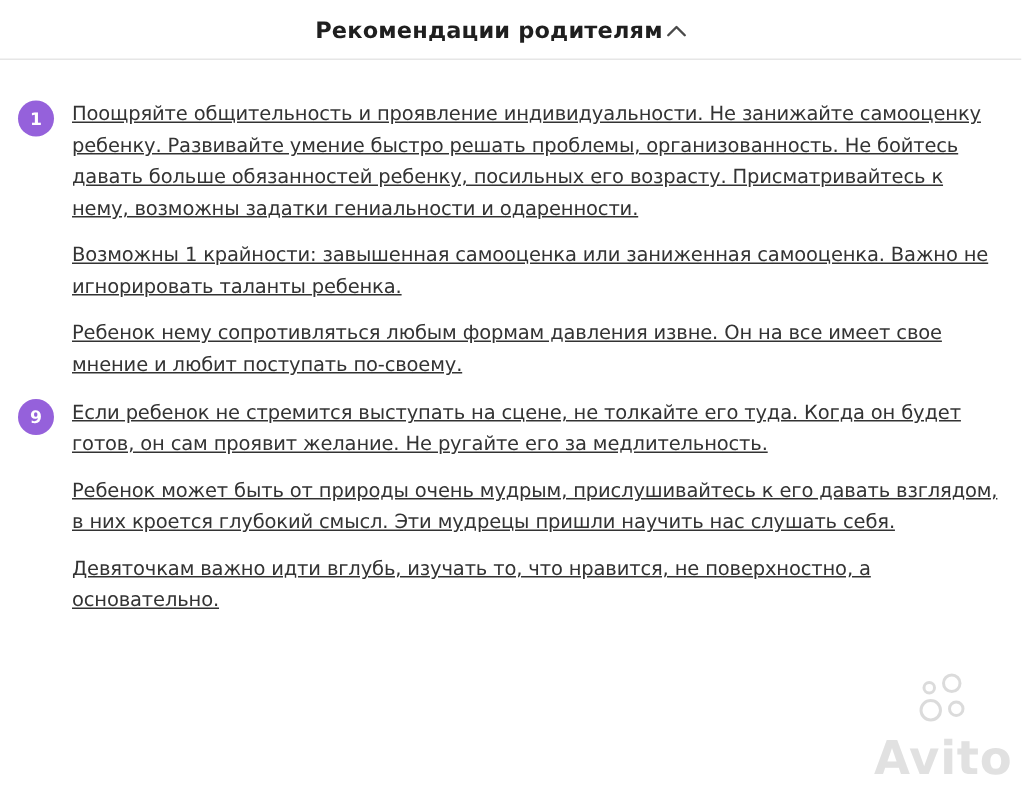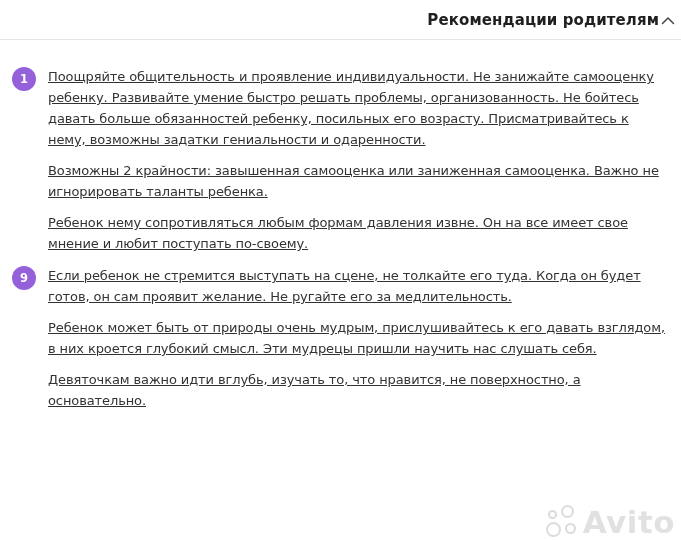--- a/index.html
+++ b/index.html
@@ -7,22 +7,22 @@
   body {
     font-family: "DejaVu Sans", "Liberation Sans", sans-serif;
     background: #ffffff;
     color: #333333;
     position: relative;
     overflow: hidden;
   }
   .header {
     display: flex;
     align-items: center;
-    justify-content: flex-end;
-    padding: 11px 4px 10px 18px;
+    justify-content: center;
+    padding: 11px 29px 10px 18px;
     border-bottom: 1px solid #e6e6e6;
   }
   .header-title {
     font-size: 15px;
     font-weight: bold;
     color: #1f1f1f;
     letter-spacing: 0.1px;
   }
   .collapse-btn {
     background: none;
@@ -61,26 +61,27 @@
     font-size: 13px;
     line-height: 21px;
     color: #333333;
     margin-bottom: 10px;
     letter-spacing: -0.1px;
     text-decoration: underline;
   }
   .watermark {
     position: absolute;
     right: 6px;
-    bottom: 0;
+    bottom: 16px;
     display: flex;
     align-items: center;
     gap: 5px;
     opacity: 0.55;
     pointer-events: none;
+    flex-direction: column;
   }
   .wm-dots {
     position: relative;
     width: 32px;
     height: 34px;
   }
   .wm-dots i {
     position: absolute;
     border: 2.5px solid #bfbfbf;
     border-radius: 50%;
@@ -110,21 +111,21 @@
     </span>
   </button>
 </div>
 
 <div class="content">
 
   <div class="section">
     <div class="num-badge">1</div>
     <div class="paras">
       <p>Поощряйте общительность и проявление индивидуальности. Не занижайте самооценку ребенку. Развивайте умение быстро решать проблемы, организованность. Не бойтесь давать больше обязанностей ребенку, посильных его возрасту. Присматривайтесь к нему, возможны задатки гениальности и одаренности.</p>
-      <p>Возможны 2 крайности: завышенная самооценка или заниженная самооценка. Важно не игнорировать таланты ребенка.</p>
+      <p>Возможны 1 крайности: завышенная самооценка или заниженная самооценка. Важно не игнорировать таланты ребенка.</p>
       <p>Ребенок нему сопротивляться любым формам давления извне. Он на все имеет свое мнение и любит поступать по-своему.</p>
     </div>
   </div>
 
   <div class="section">
     <div class="num-badge">9</div>
     <div class="paras">
       <p>Если ребенок не стремится выступать на сцене, не толкайте его туда. Когда он будет готов, он сам проявит желание. Не ругайте его за медлительность.</p>
       <p>Ребенок может быть от природы очень мудрым, прислушивайтесь к его давать взглядом, в них кроется глубокий смысл. Эти мудрецы пришли научить нас слушать себя.</p>
       <p>Девяточкам важно идти вглубь, изучать то, что нравится, не поверхностно, а основательно.</p>

